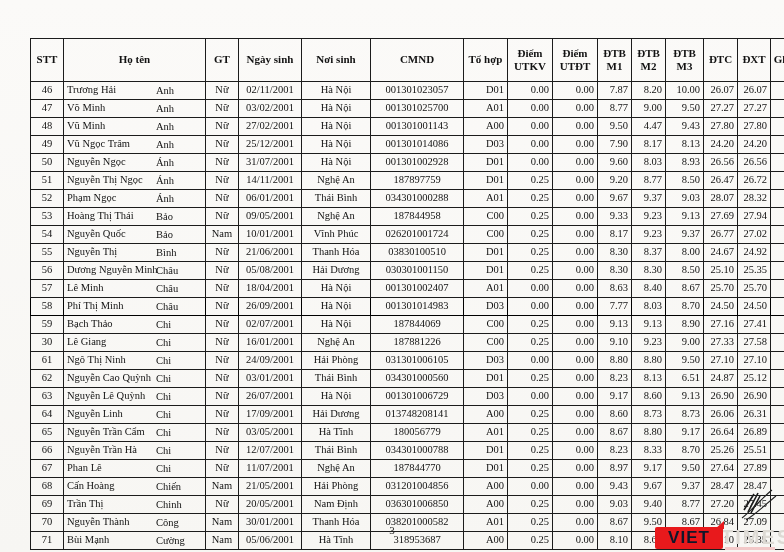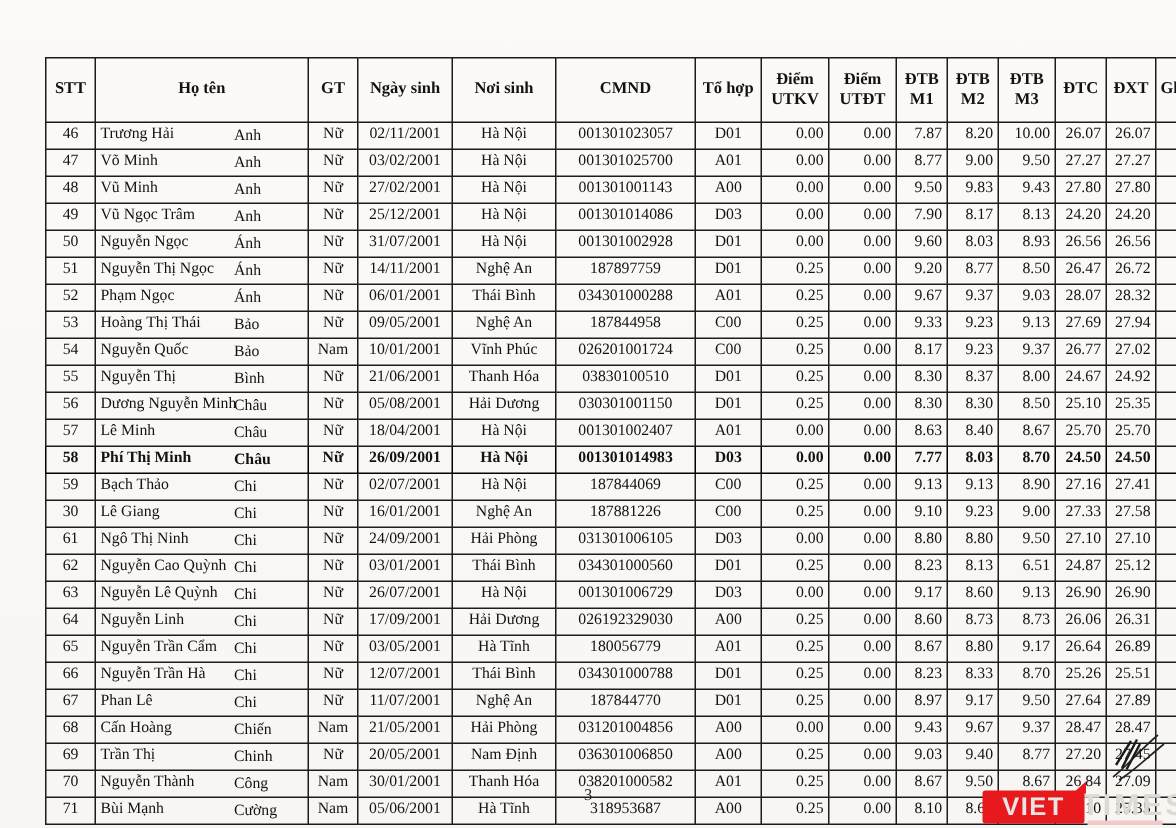--- a/index.html
+++ b/index.html
@@ -19,36 +19,36 @@
     border:1px solid #1c1c1c;
     font-size:10.5px;line-height:1.15;
     padding:0 3px;height:17px;overflow:hidden;white-space:nowrap;
   }
   table.roster th{
     font-weight:bold;font-size:11px;text-align:center;
     white-space:normal;height:40px;padding:1px 2px;line-height:1.2;
   }
   td.c{text-align:center;}
   td.r{text-align:right;padding-right:4px;}
-  td.l{text-align:center;padding-left:4px;}
+  td.l{text-align:right;padding-left:4px;}
   td.name-cell{position:relative;padding-left:5px;}
   td.name-cell .given{position:absolute;left:92px;top:0;line-height:17px;}
-  tr.hl td{font-weight:bold;border-width:1.6px;border-color:#000;}
+  tr.hl td{font-weight:normal;border-width:1.6px;border-color:#000;}
   .page-num{
     position:absolute;left:0;right:0;top:524px;text-align:center;
     font-size:11px;color:#222;
   }
   .brand{
     position:absolute;left:655px;top:525px;width:120px;height:26px;
   }
   .brand .viet-box{
     position:absolute;left:0;top:2px;width:68px;height:22px;background:#e8191c;
     border-radius:2px;display:flex;align-items:center;justify-content:center;
     font-family:"Liberation Sans","DejaVu Sans",sans-serif;
-    font-weight:bold;font-size:17px;color:#e5e5e5;letter-spacing:1px;
+    font-weight:bold;font-size:17px;color:#0f172a;letter-spacing:1px;
   }
   .brand .flag{
     position:absolute;left:60px;top:-4px;width:0;height:0;
     border-left:9px solid transparent;border-bottom:8px solid #e8191c;
   }
   .brand .times-text{
     position:absolute;left:66px;top:1px;
     font-family:"Liberation Sans","DejaVu Sans",sans-serif;
     font-weight:bold;font-size:20px;letter-spacing:2px;color:#dddad4;
   }
@@ -138,21 +138,21 @@
           <td class="c">48</td>
           <td class="name-cell"><span>Vũ Minh</span><span class="given">Anh</span></td>
           <td class="c">Nữ</td>
           <td class="c">27/02/2001</td>
           <td class="c">Hà Nội</td>
           <td class="c">001301001143</td>
           <td class="l">A00</td>
           <td class="r">0.00</td>
           <td class="r">0.00</td>
           <td class="r">9.50</td>
-          <td class="r">9.83</td>
+          <td class="r">4.47</td>
           <td class="r">9.43</td>
           <td class="r">27.80</td>
           <td class="r">27.80</td>
           <td class="c"></td>
         </tr>
         <tr>
           <td class="c">49</td>
           <td class="name-cell"><span>Vũ Ngọc Trâm</span><span class="given">Anh</span></td>
           <td class="c">Nữ</td>
           <td class="c">25/12/2001</td>
@@ -405,21 +405,21 @@
           <td class="r">26.90</td>
           <td class="r">26.90</td>
           <td class="c"></td>
         </tr>
         <tr>
           <td class="c">64</td>
           <td class="name-cell"><span>Nguyễn Linh</span><span class="given">Chi</span></td>
           <td class="c">Nữ</td>
           <td class="c">17/09/2001</td>
           <td class="c">Hải Dương</td>
-          <td class="c">026192329030</td>
+          <td class="c">013748208141</td>
           <td class="l">A00</td>
           <td class="r">0.25</td>
           <td class="r">0.00</td>
           <td class="r">8.60</td>
           <td class="r">8.73</td>
           <td class="r">8.73</td>
           <td class="r">26.06</td>
           <td class="r">26.31</td>
           <td class="c"></td>
         </tr>

